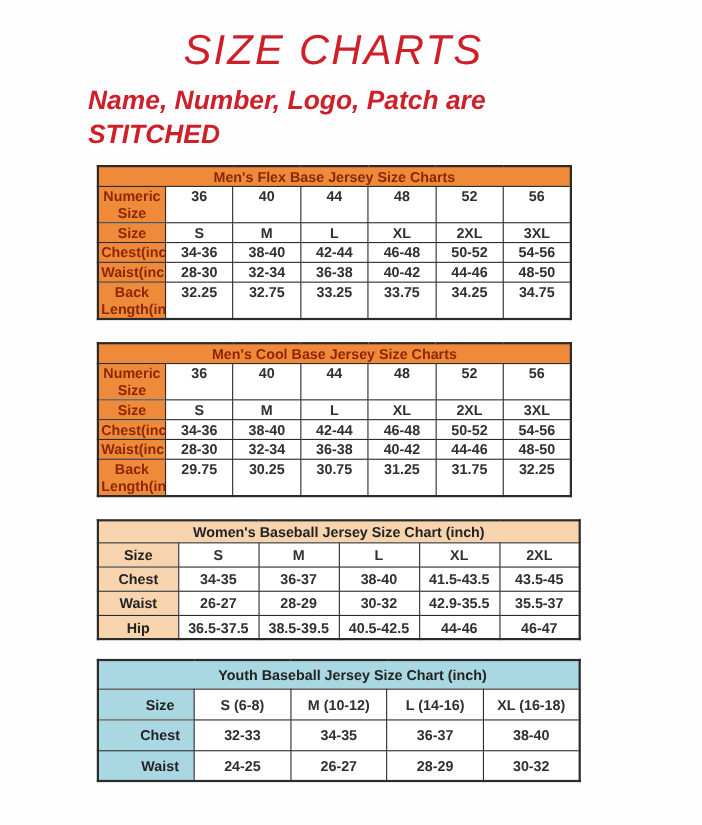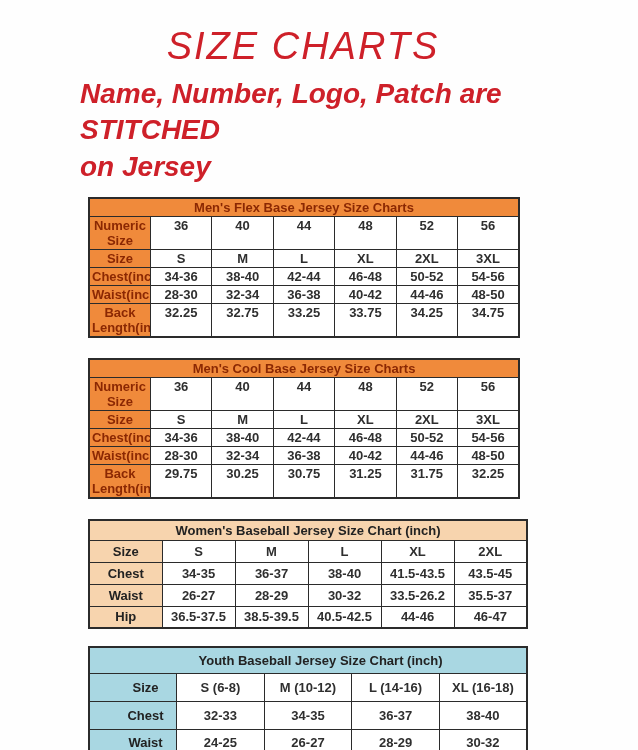--- a/index.html
+++ b/index.html
@@ -33,21 +33,21 @@
     font-size: 38px;
     line-height: 1.08;
     font-weight: normal;
     font-style: italic;
     letter-spacing: 2px;
   }
   .subtitle {
     margin: 9px 0 0 80px;
     width: 480px;
     color: var(--red);
-    font-size: 28px;
+    font-size: 24px;
     line-height: 1.3;
     font-weight: bold;
     font-style: italic;
   }
   .tables { margin: 12px 0 4px 88px; }
   table.size-chart {
     border-collapse: collapse;
     table-layout: fixed;
     border: 2px solid var(--border);
   }
@@ -89,21 +89,20 @@
   .theme-blue tbody tr { height: 28px; }
   .theme-blue td.val { vertical-align: middle; }
 </style>
 </head>
 <body>
 
 <div class="page">
   <h1 class="page-title">SIZE CHARTS</h1>
   <div class="subtitle">
     <div>Name, Number, Logo, Patch are STITCHED</div>
-    <div>on Jersey</div>
   </div>
 
   <div class="tables">
     <table class="size-chart theme-orange">
       <thead>
           <tr>
             <th class="title-cell" colspan="7">Men's Flex Base Jersey Size Charts</th>
           </tr>
         </thead>
       <tbody>
@@ -231,21 +230,21 @@
             <td class="val">36-37</td>
             <td class="val">38-40</td>
             <td class="val">41.5-43.5</td>
             <td class="val">43.5-45</td>
           </tr>
           <tr>
             <th class="label">Waist</th>
             <td class="val">26-27</td>
             <td class="val">28-29</td>
             <td class="val">30-32</td>
-            <td class="val">33.5-26.2</td>
+            <td class="val">42.9-35.5</td>
             <td class="val">35.5-37</td>
           </tr>
           <tr>
             <th class="label">Hip</th>
             <td class="val">36.5-37.5</td>
             <td class="val">38.5-39.5</td>
             <td class="val">40.5-42.5</td>
             <td class="val">44-46</td>
             <td class="val">46-47</td>
           </tr>

